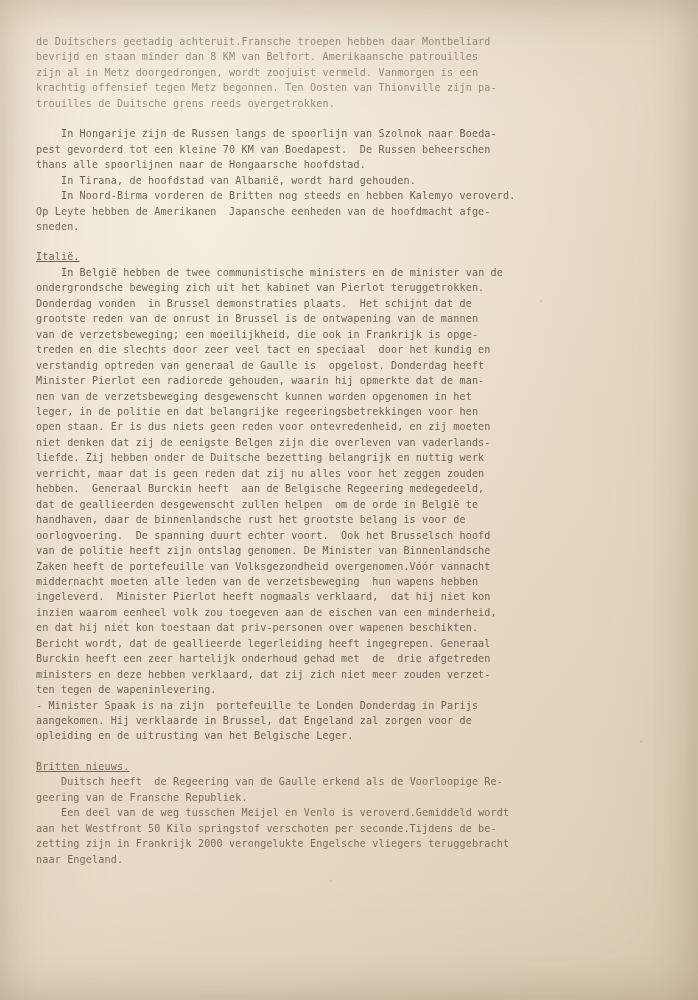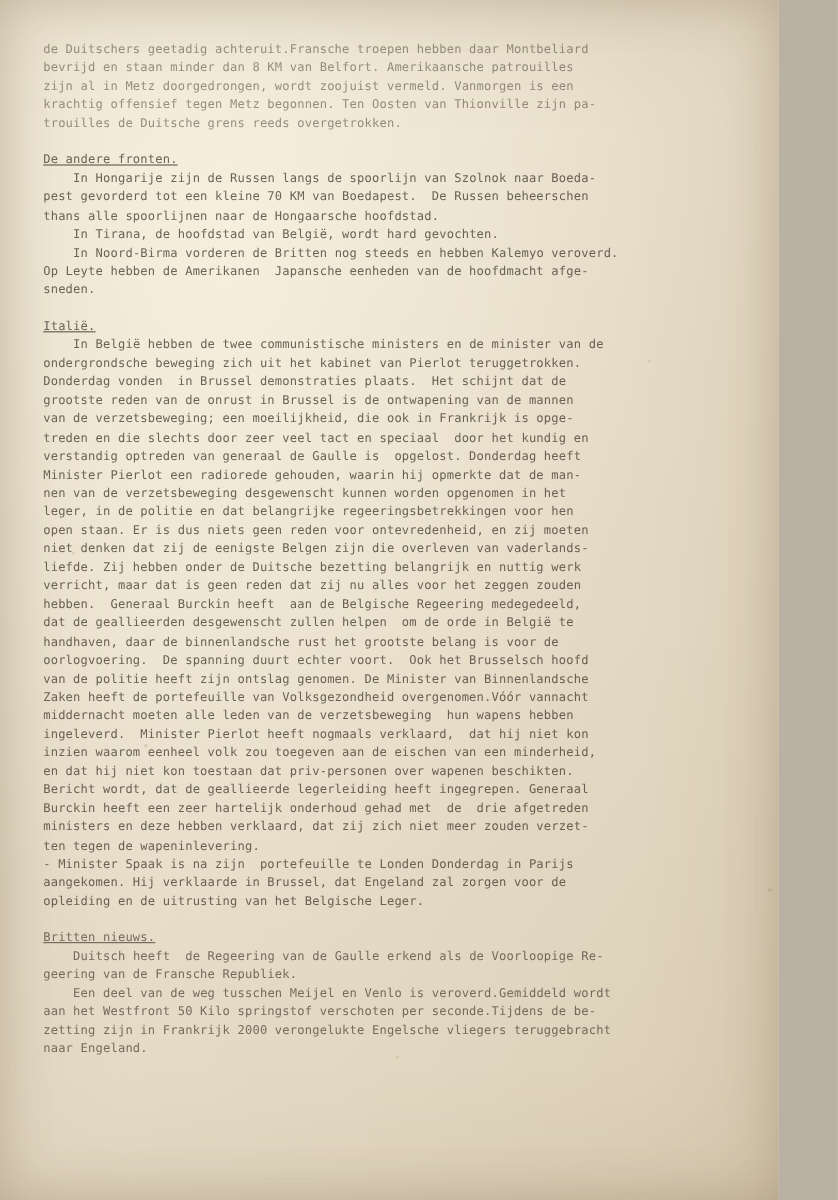--- a/index.html
+++ b/index.html
@@ -2,21 +2,21 @@
 <html><head>
 <meta charset="utf-8">
 <style>
   html, body {
     margin: 0;
     padding: 0;
     background: #b9b2a4;
   }
   .page {
     position: relative;
-    width: 649px;
+    width: 698px;
     height: 1000px;
     background: #e6dcc8;
     overflow: hidden;
     font-family: "DejaVu Sans Mono", "Liberation Mono", monospace;
   }
   
   .paper-tint {
     position: absolute;
     inset: 0;
     background:
@@ -85,25 +85,24 @@
   <div class="speck" style="left:640px;top:740px;width:3px;height:3px;"></div>
 
   <div class="content">
     <p class="para fade-top">de Duitschers geetadig achteruit.Fransche troepen hebben daar Montbeliard
 bevrijd en staan minder dan 8 KM van Belfort. Amerikaansche patrouilles
 zijn al in Metz doorgedrongen, wordt zoojuist vermeld. Vanmorgen is een
 krachtig offensief tegen Metz begonnen. Ten Oosten van Thionville zijn pa-
 trouilles de Duitsche grens reeds overgetrokken.</p>
     <div class="gap"></div>
 
-    <p class="heading fade-a">De andere fronten.</p>
     <p class="para fade-a">    In Hongarije zijn de Russen langs de spoorlijn van Szolnok naar Boeda-
 pest gevorderd tot een kleine 70 KM van Boedapest.  De Russen beheerschen
 thans alle spoorlijnen naar de Hongaarsche hoofdstad.</p>
-    <p class="para fade-a">    In Tirana, de hoofdstad van België, wordt hard gevochten.</p>
+    <p class="para fade-a">    In Tirana, de hoofdstad van Albanië, wordt hard gehouden.</p>
     <p class="para fade-a">    In Noord-Birma vorderen de Britten nog steeds en hebben Kalemyo veroverd.
 Op Leyte hebben de Amerikanen  Japansche eenheden van de hoofdmacht afge-
 sneden.</p>
     <div class="gap"></div>
 
     <p class="heading fade-a">Italië.</p>
     <p class="para fade-a">    In België hebben de twee communistische ministers en de minister van de
 ondergrondsche beweging zich uit het kabinet van Pierlot teruggetrokken.
 Donderdag vonden  in Brussel demonstraties plaats.  Het schijnt dat de
 grootste reden van de onrust in Brussel is de ontwapening van de mannen

